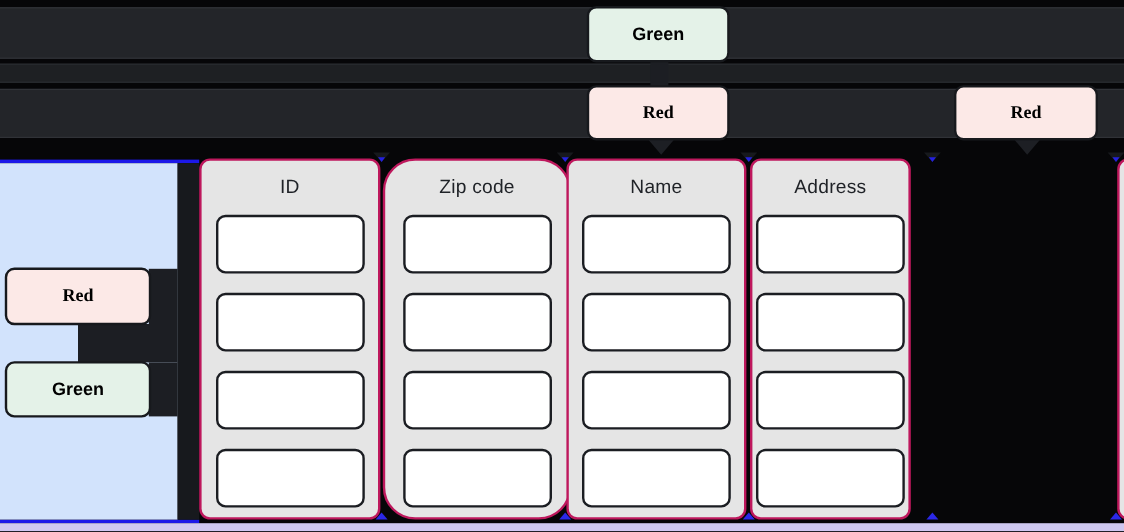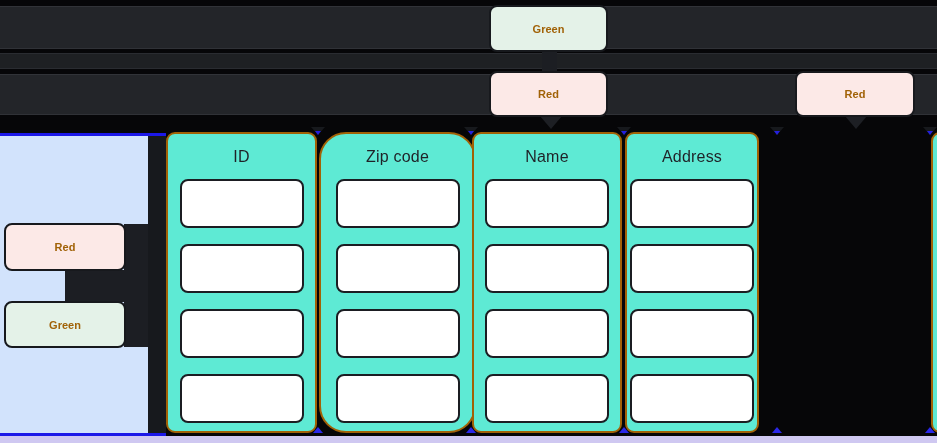--- a/index.html
+++ b/index.html
@@ -16,26 +16,26 @@
   
   .lane { position: absolute; left: 0; width: 937px; background: #232529; z-index: 0; }
   .lane1 { top: 6px;  height: 43px; border-top: 1px solid #313338; border-bottom: 1px solid #303237; }
   .lane2 { top: 53px; height: 16px; background: #1e2023; border-top: 1px solid #2a2c31; border-bottom: 1px solid #2a2c31; }
   .lane3 { top: 74px; height: 41px; border-top: 1px solid #313338; border-bottom: 1px solid #303237; }
 
   
   .badge {
     position: absolute;
     display: flex; align-items: center; justify-content: center;
-    font-weight: bold; font-size: 11px; color: #a16207;
+    font-weight: bold; font-size: 15px; color: #000000;
     border: 2px solid #17191d; border-radius: 8px;
     z-index: 3;
   }
   .badge.green { background: #e4f2e8; }
-  .badge.red   { background: #fce9e7; }
+  .badge.red   { background: #fce9e7; font-family: Liberation Serif, serif; }
   #b-top-green  { left: 489px; top: 5px;   width: 119px; height: 47px; }
   #b-top-red-l  { left: 489px; top: 71px;  width: 119px; height: 46px; }
   #b-top-red-r  { left: 795px; top: 71px;  width: 120px; height: 46px; }
   #b-side-red   { left: 4px;   top: 223px; width: 122px; height: 48px; }
   #b-side-green { left: 4px;   top: 301px; width: 122px; height: 47px; }
 
   
   .connector { position: absolute; background: #1c1e23; z-index: 2; }
   #conn-top { left: 542px; top: 48px;  width: 15px; height: 26px; }
   #conn-s1  { left: 124px; top: 224px; width: 24px; height: 46px; }
@@ -56,21 +56,21 @@
     position: absolute; left: 0; top: 133px; width: 166px; height: 303px;
     border-top: 3px solid #1c18e8; border-bottom: 3px solid #1c18e8;
     display: flex; z-index: 1;
   }
   .side-panel   { width: 148px; height: 100%; background: #d2e3fc; }
   .side-divider { width: 18px;  height: 100%; background: #17191d; }
 
   
   .column {
     position: absolute; top: 132px; height: 301px;
-    background: #5eead4; border: 2px solid #a16207; border-radius: 9px;
+    background: #e5e5e5; border: 2px solid #be185d; border-radius: 9px;
     z-index: 1;
   }
   .col-id      { left: 166px; width: 151px; }
   .col-zip     { left: 319px; width: 157px; border-radius: 27px; }
   .col-name    { left: 472px; width: 150px; }
   .col-address { left: 625px; width: 134px; }
   .col-value   { left: 778px; width: 150px; }
   .col-partial { left: 931px; width: 20px; }
 
   .col-header {

